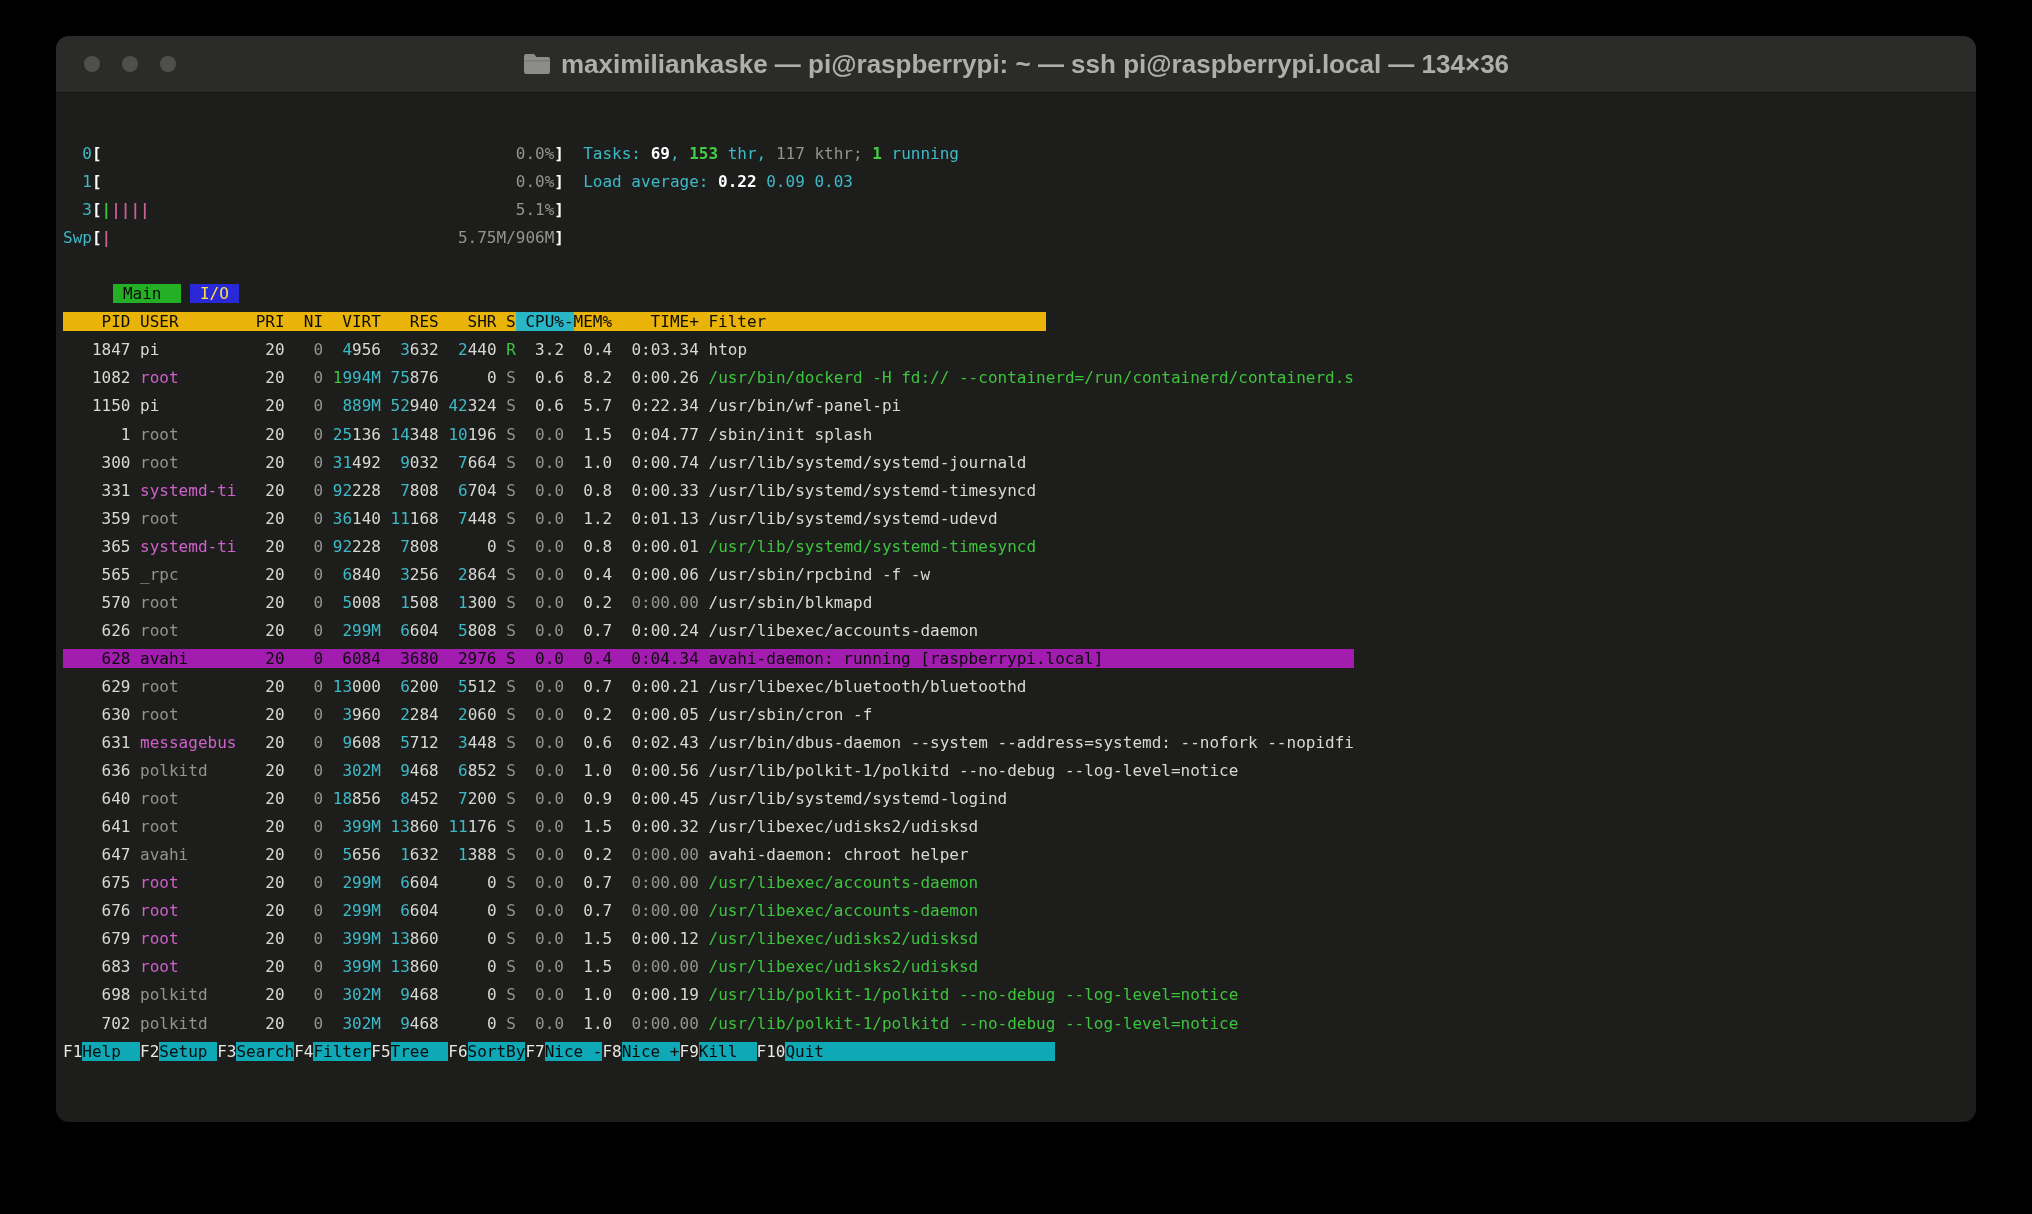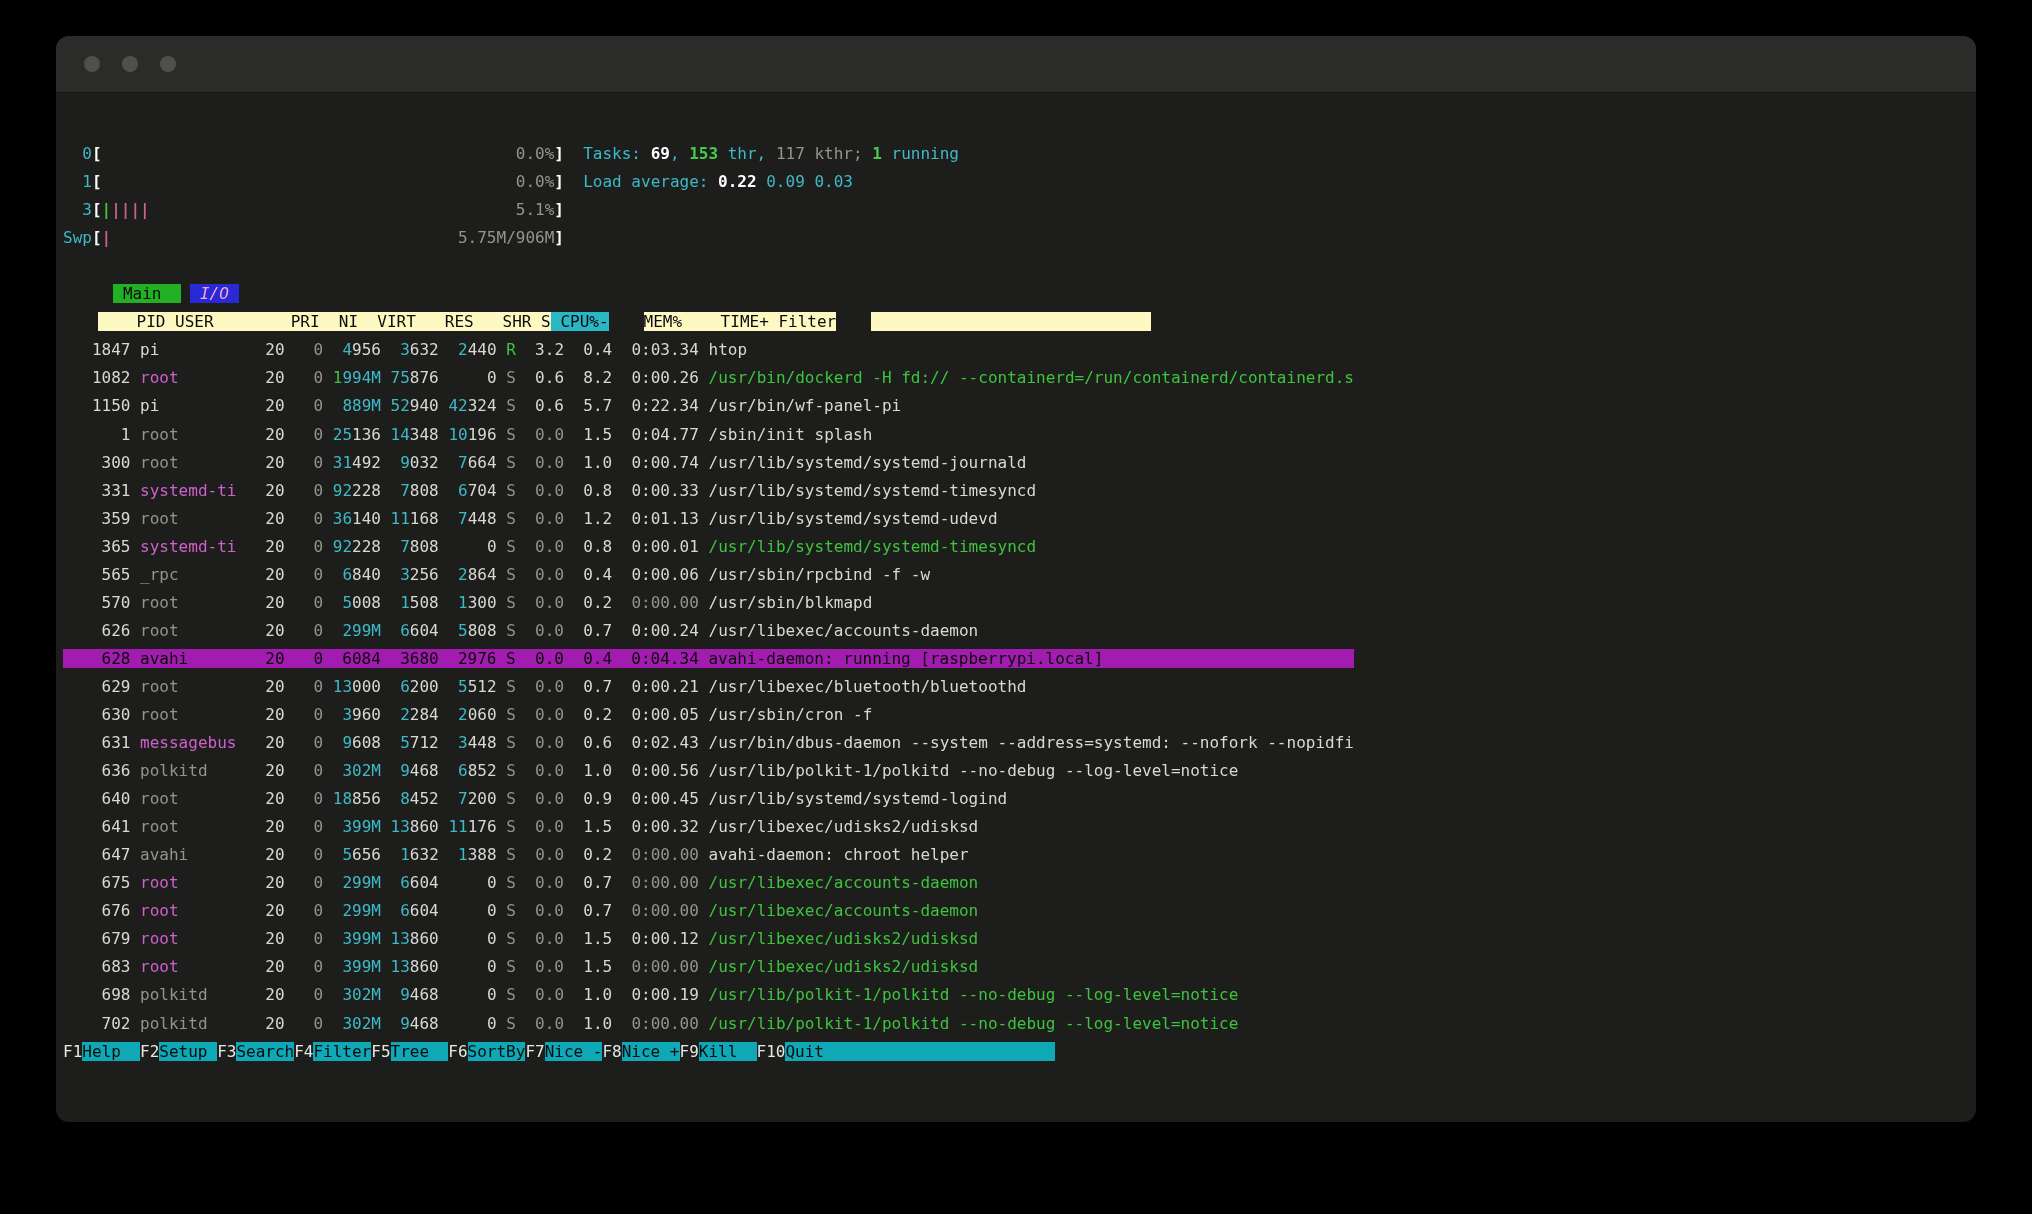--- a/index.html
+++ b/index.html
@@ -20,36 +20,43 @@
   .bgr{color:#46cb46;font-weight:700;}
   .mg{color:#cf60cb;}
   .yl{color:#bfbf3f;}
   .wb{color:#ffffff;font-weight:700;}
   .fk{color:#e7e8e4;}
   .bar-g{color:#3dc43d;font-weight:700;}
   .bar-p{color:#c75f92;font-weight:700;}
   .bar-m{color:#cf60cb;font-weight:700;}
   .bar-b{color:#5153dd;font-weight:700;}
   .bar-y{color:#bfbf3f;font-weight:700;}
-  .hg{background:#fef9c3;color:#0c0c0c;margin-left:35px;}
+  .hg{background:#eab308;color:#0c0c0c;}
   .hc{background:#29b6c5;color:#0c0c0c;}
   .tm{background:#24b024;color:#0c0c0c;margin-left:31px;}
-  .ti{background:#2929d8;color:#f9a8d4;font-style:italic;}
+  .ti{background:#2929d8;color:#fde047;}
   .fa{background:#0ea8b6;color:#0b0b0b;}
   .selseg{background:#a21caf;color:#0b0b0b;}
 </style>
 </head>
 <body>
 
 <div class="window">
   <div class="titlebar">
     <div class="lights">
       <div class="light"></div>
       <div class="light"></div>
       <div class="light"></div>
+    </div>
+    <div class="title">
+      <svg class="folder" viewBox="0 0 28 24">
+        <path d="M1 4 q0-2 2-2 h8 l2.5 3 H25 q2 0 2 2 v13 q0 2-2 2 H3 q-2 0-2-2 Z" fill="#8c8c8a"></path>
+        <rect x="1" y="8" width="26" height="1.5" fill="#7a7a78"></rect>
+      </svg>
+      <span>maximiliankaske — pi@raspberrypi: ~ — ssh pi@raspberrypi.local — 134×36</span>
     </div>
   </div>
   <div class="term" id="term">
       <div class="line"></div>
       <div class="line"><span class="cy">  0</span><span class="wb">[</span><span class="d">                                           </span><span class="sh">0.0%</span><span class="wb">]</span><span class="d">  </span><span class="cy">Tasks: </span><span class="wb">69</span><span class="cy">, </span><span class="bgr">153</span><span class="cy"> thr, </span><span class="sh">117 kthr;</span><span class="cy"> </span><span class="bgr">1</span><span class="cy"> running</span></div>
       <div class="line"><span class="cy">  1</span><span class="wb">[</span><span class="d">                                           </span><span class="sh">0.0%</span><span class="wb">]</span><span class="d">  </span><span class="cy">Load average: </span><span class="wb">0.22 </span><span class="cy">0.09 0.03</span></div>
       <div class="line"><span class="cy">  3</span><span class="wb">[</span><span class="bar-g">|</span><span class="bar-p">||||</span><span class="d">                                      </span><span class="sh">5.1%</span><span class="wb">]</span></div>
       <div class="line"><span class="cy">Swp</span><span class="wb">[</span><span class="bar-p">|</span><span class="d">                                    </span><span class="sh">5.75M/906M</span><span class="wb">]</span></div>
       <div class="line"></div>
       <div class="line"><span class="d">  </span><span class="tm"> Main  </span><span class="d"> </span><span class="ti"> I/O </span></div>

